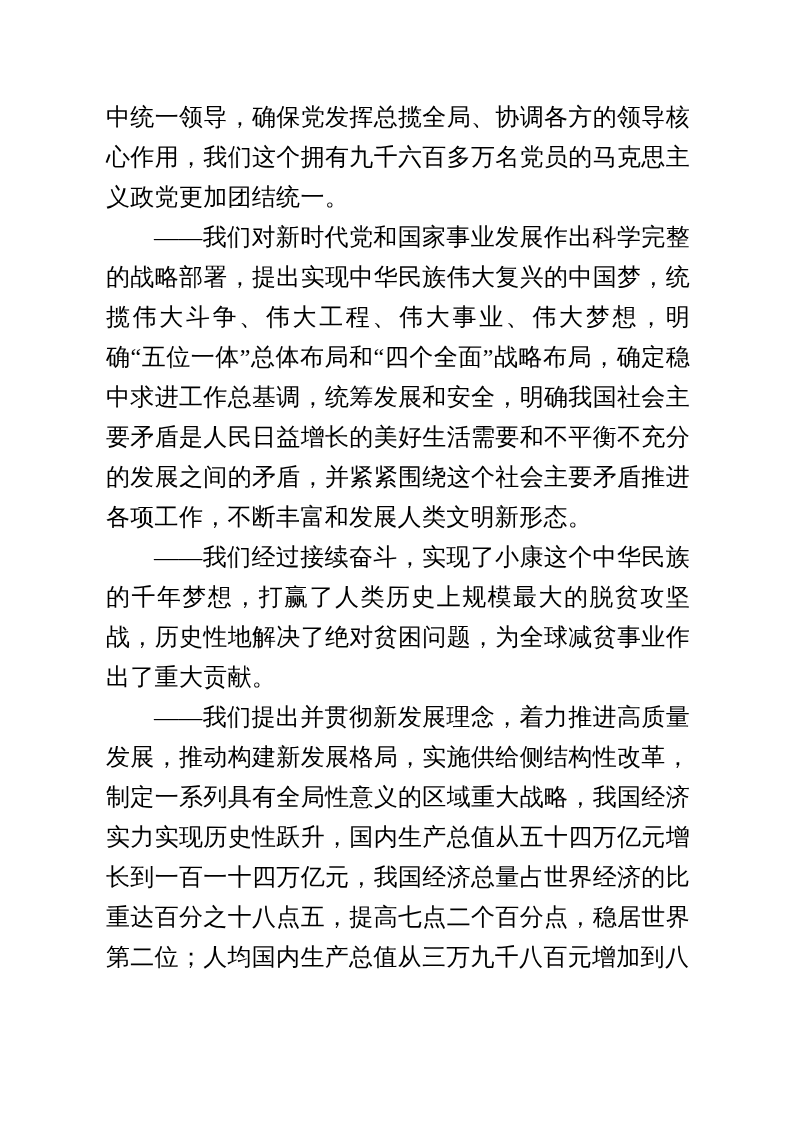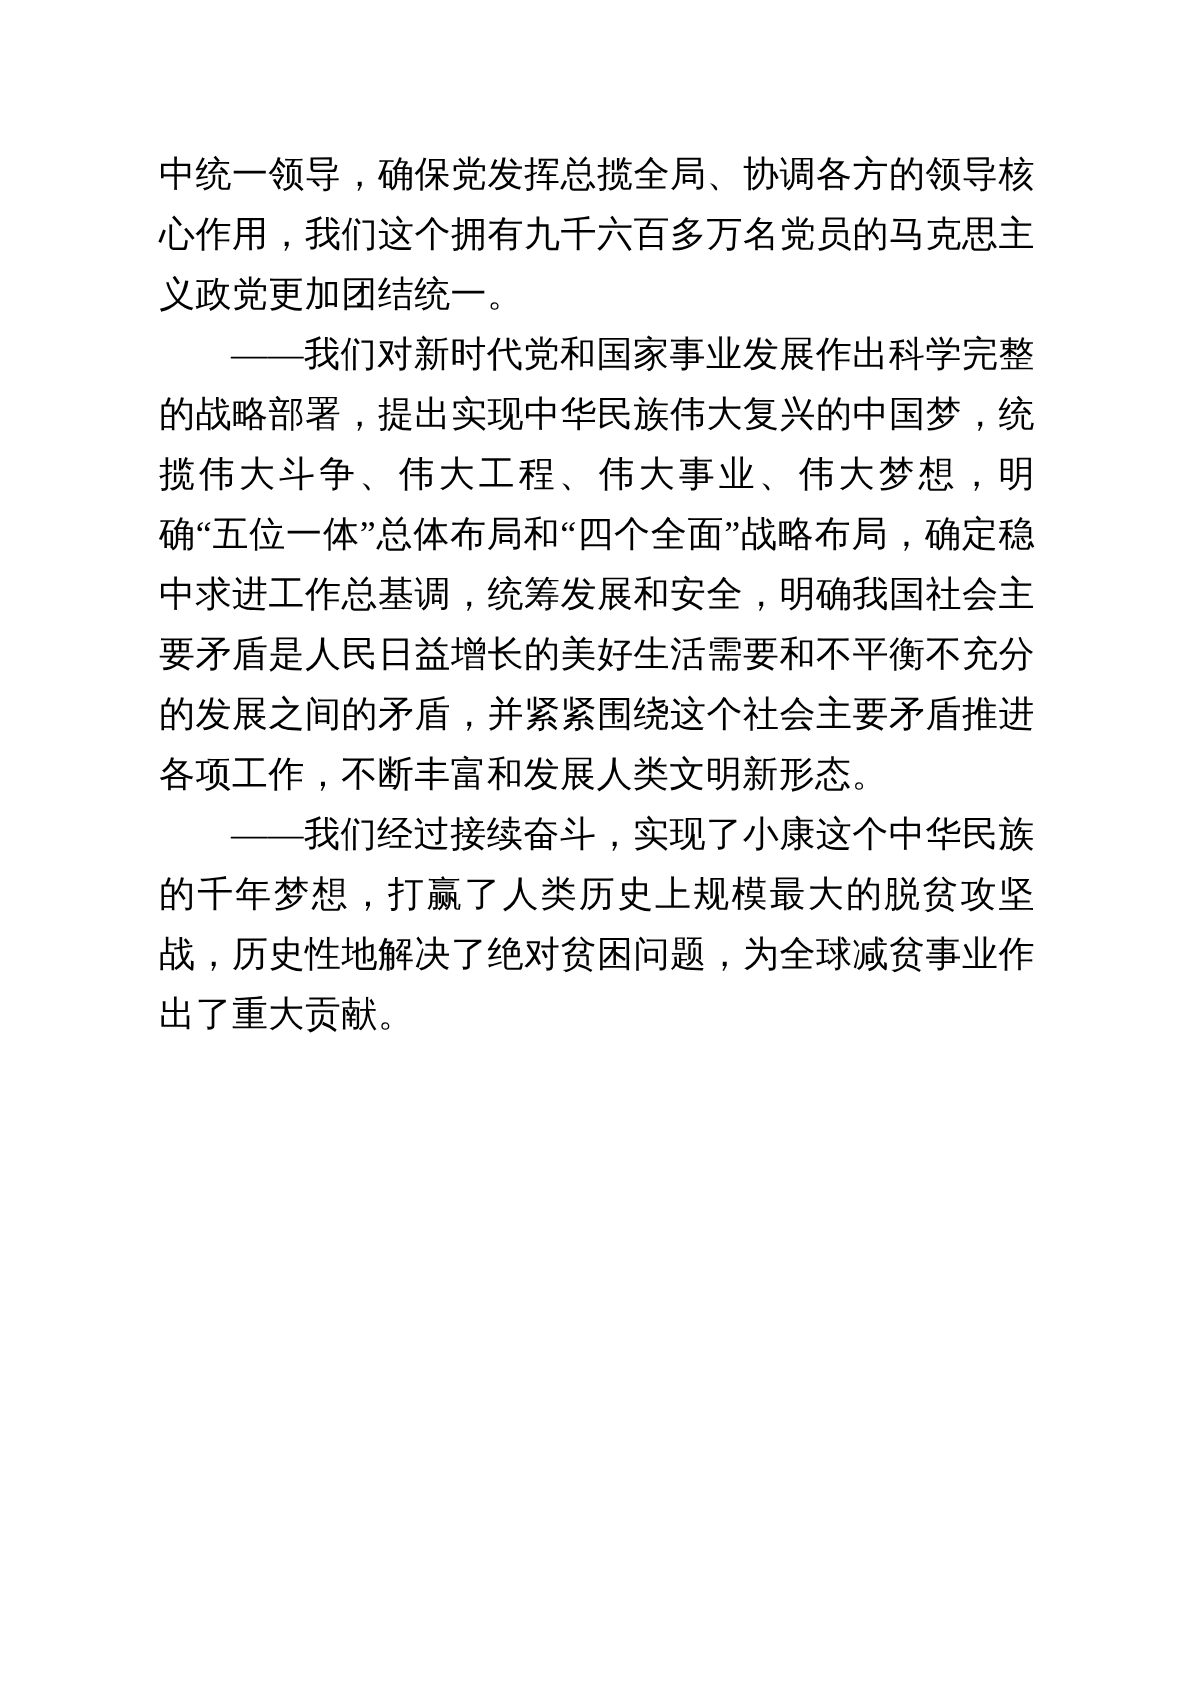--- a/index.html
+++ b/index.html
@@ -36,14 +36,15 @@
   }
 </style>
 </head>
 <body>
 
 <div class="page">
   <div class="text-block">
     <p class="para">中统一领导，确保党发挥总揽全局、协调各方的领导核心作用，我们这个拥有九千六百多万名党员的马克思主义政党更加团结统一。</p>
     <p class="para indented">——我们对新时代党和国家事业发展作出科学完整的战略部署，提出实现中华民族伟大复兴的中国梦，统揽伟大斗争、伟大工程、伟大事业、伟大梦想，明确“五位一体”总体布局和“四个全面”战略布局，确定稳中求进工作总基调，统筹发展和安全，明确我国社会主要矛盾是人民日益增长的美好生活需要和不平衡不充分的发展之间的矛盾，并紧紧围绕这个社会主要矛盾推进各项工作，不断丰富和发展人类文明新形态。</p>
     <p class="para indented">——我们经过接续奋斗，实现了小康这个中华民族的千年梦想，打赢了人类历史上规模最大的脱贫攻坚战，历史性地解决了绝对贫困问题，为全球减贫事业作出了重大贡献。</p>
+    <p class="para indented">——我们提出并贯彻新发展理念，着力推进高质量发展，推动构建新发展格局，实施供给侧结构性改革，制定一系列具有全局性意义的区域重大战略，我国经济实力实现历史性跃升，国内生产总值从五十四万亿元增长到一百一十四万亿元，我国经济总量占世界经济的比重达百分之十八点五，提高七点二个百分点，稳居世界第二位；人均国内生产总值从三万九千八百元增加到八</p>
   </div>
 </div>
 
 </body></html>

